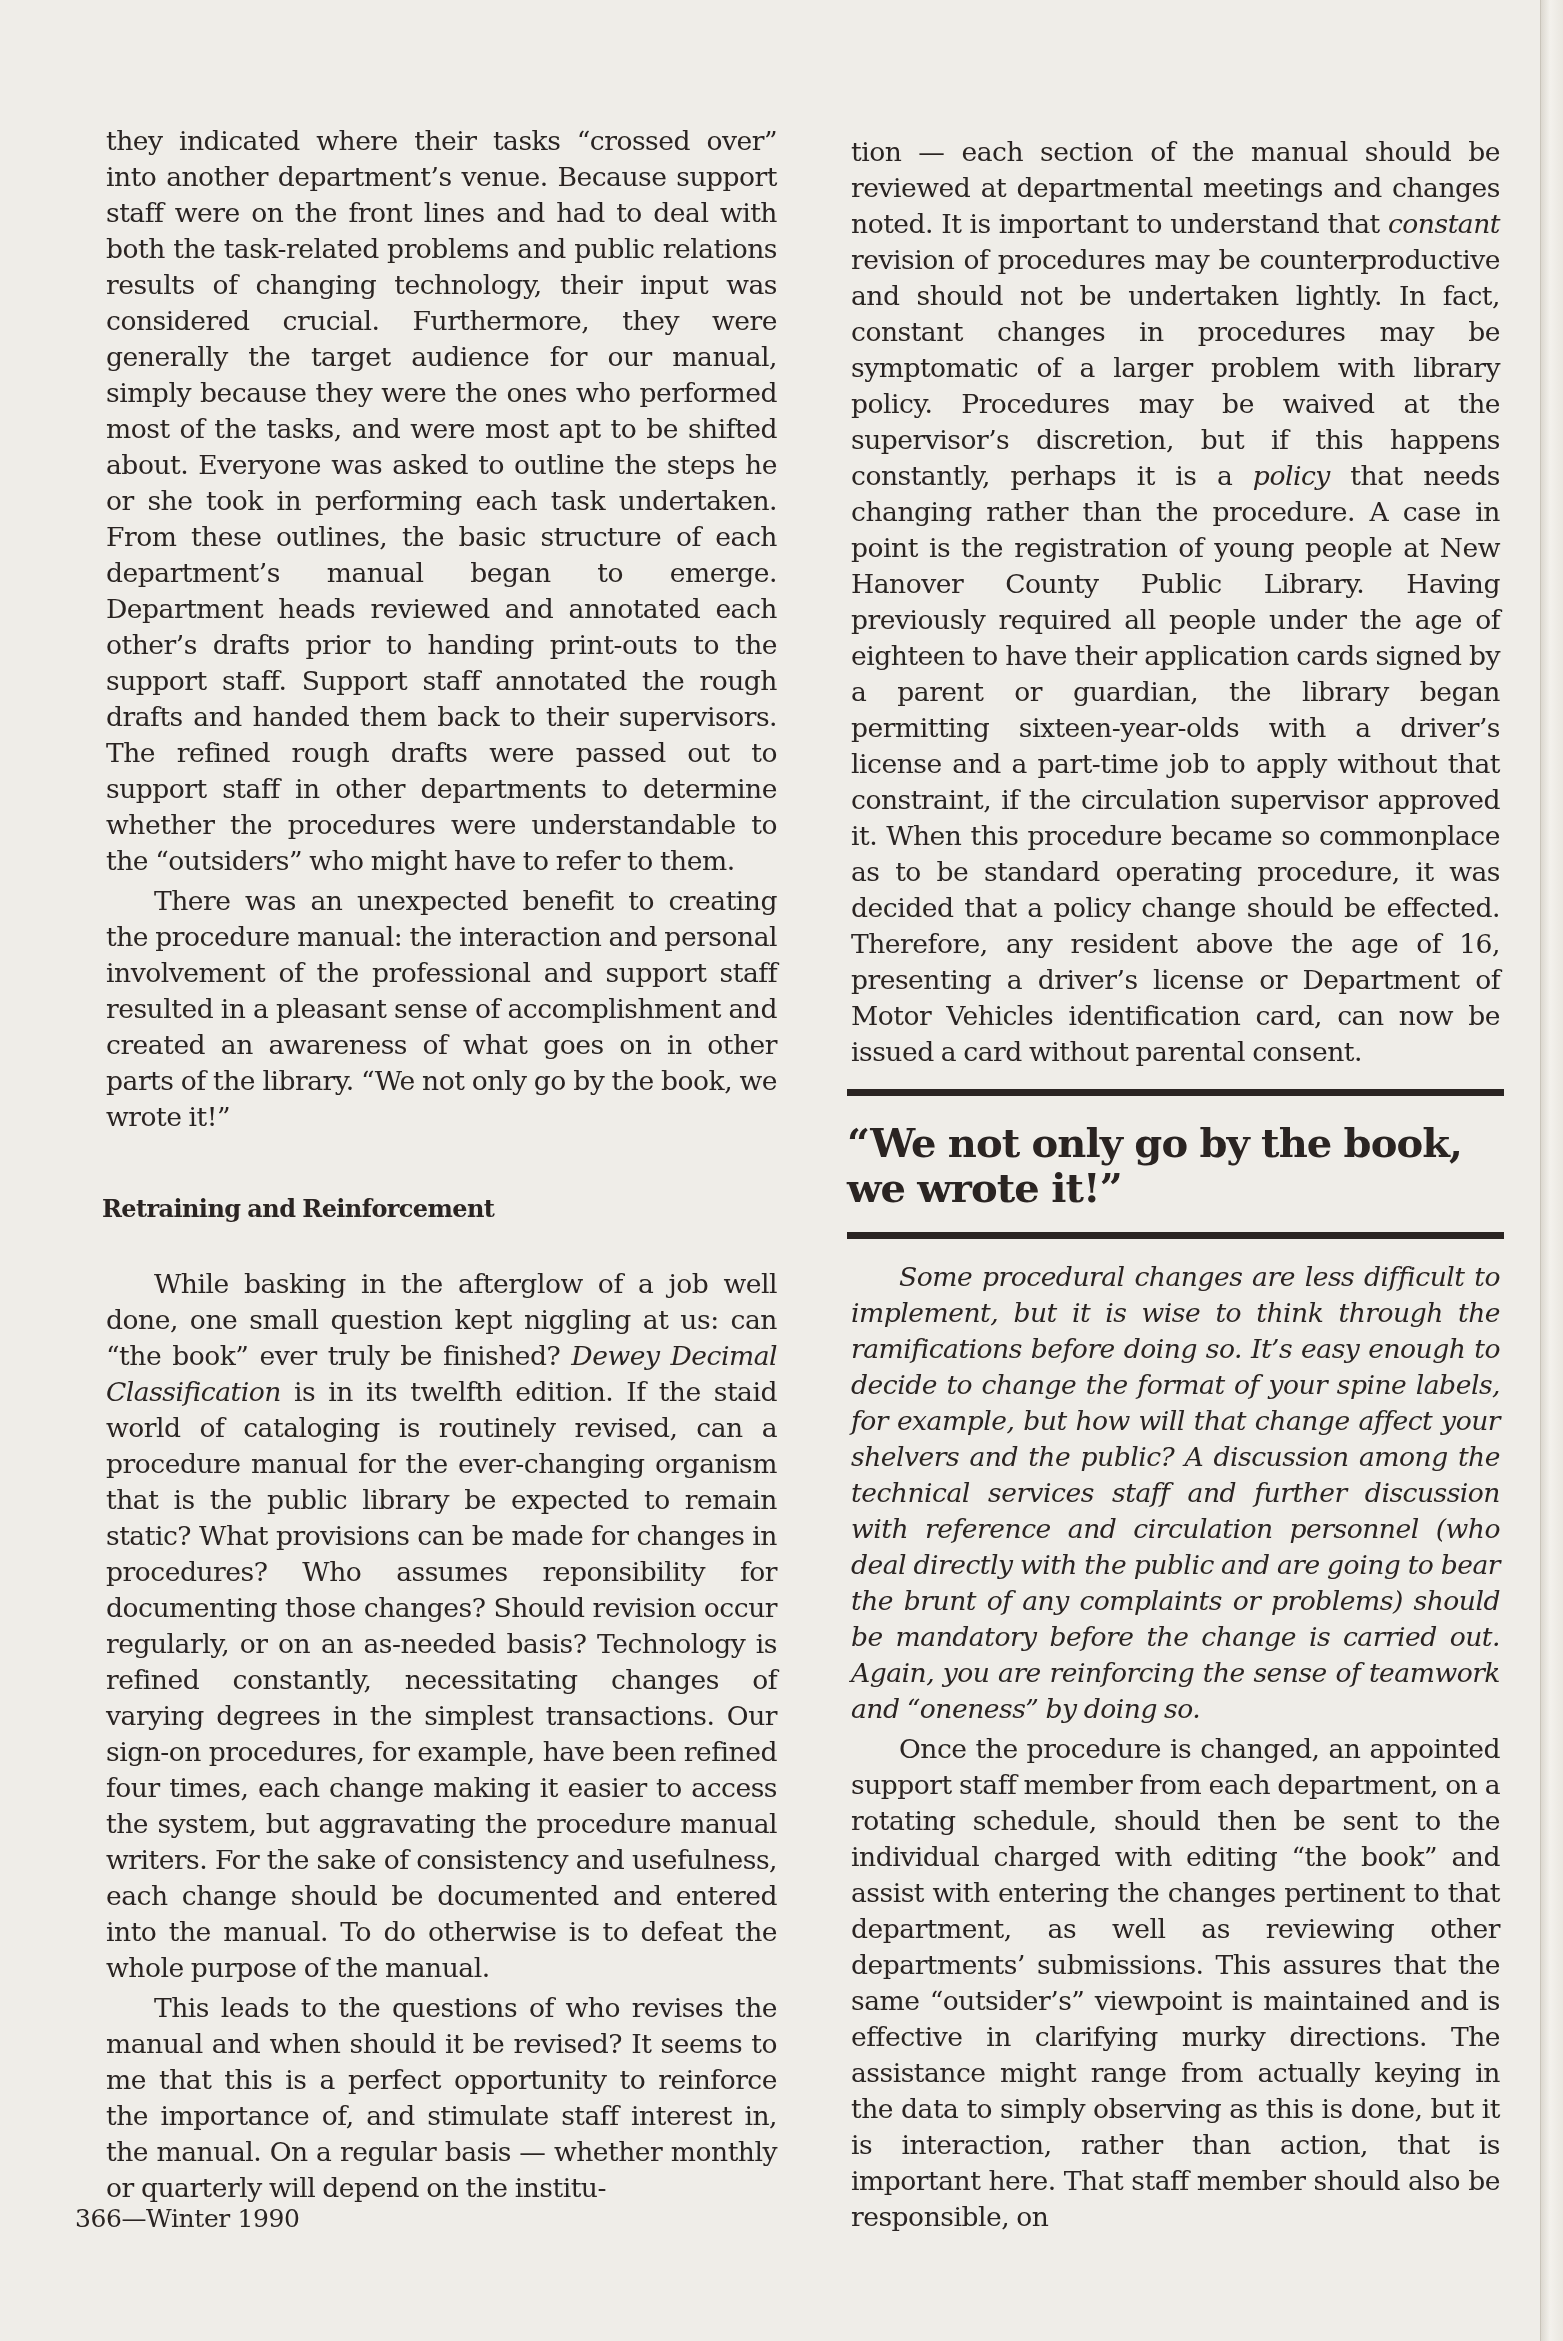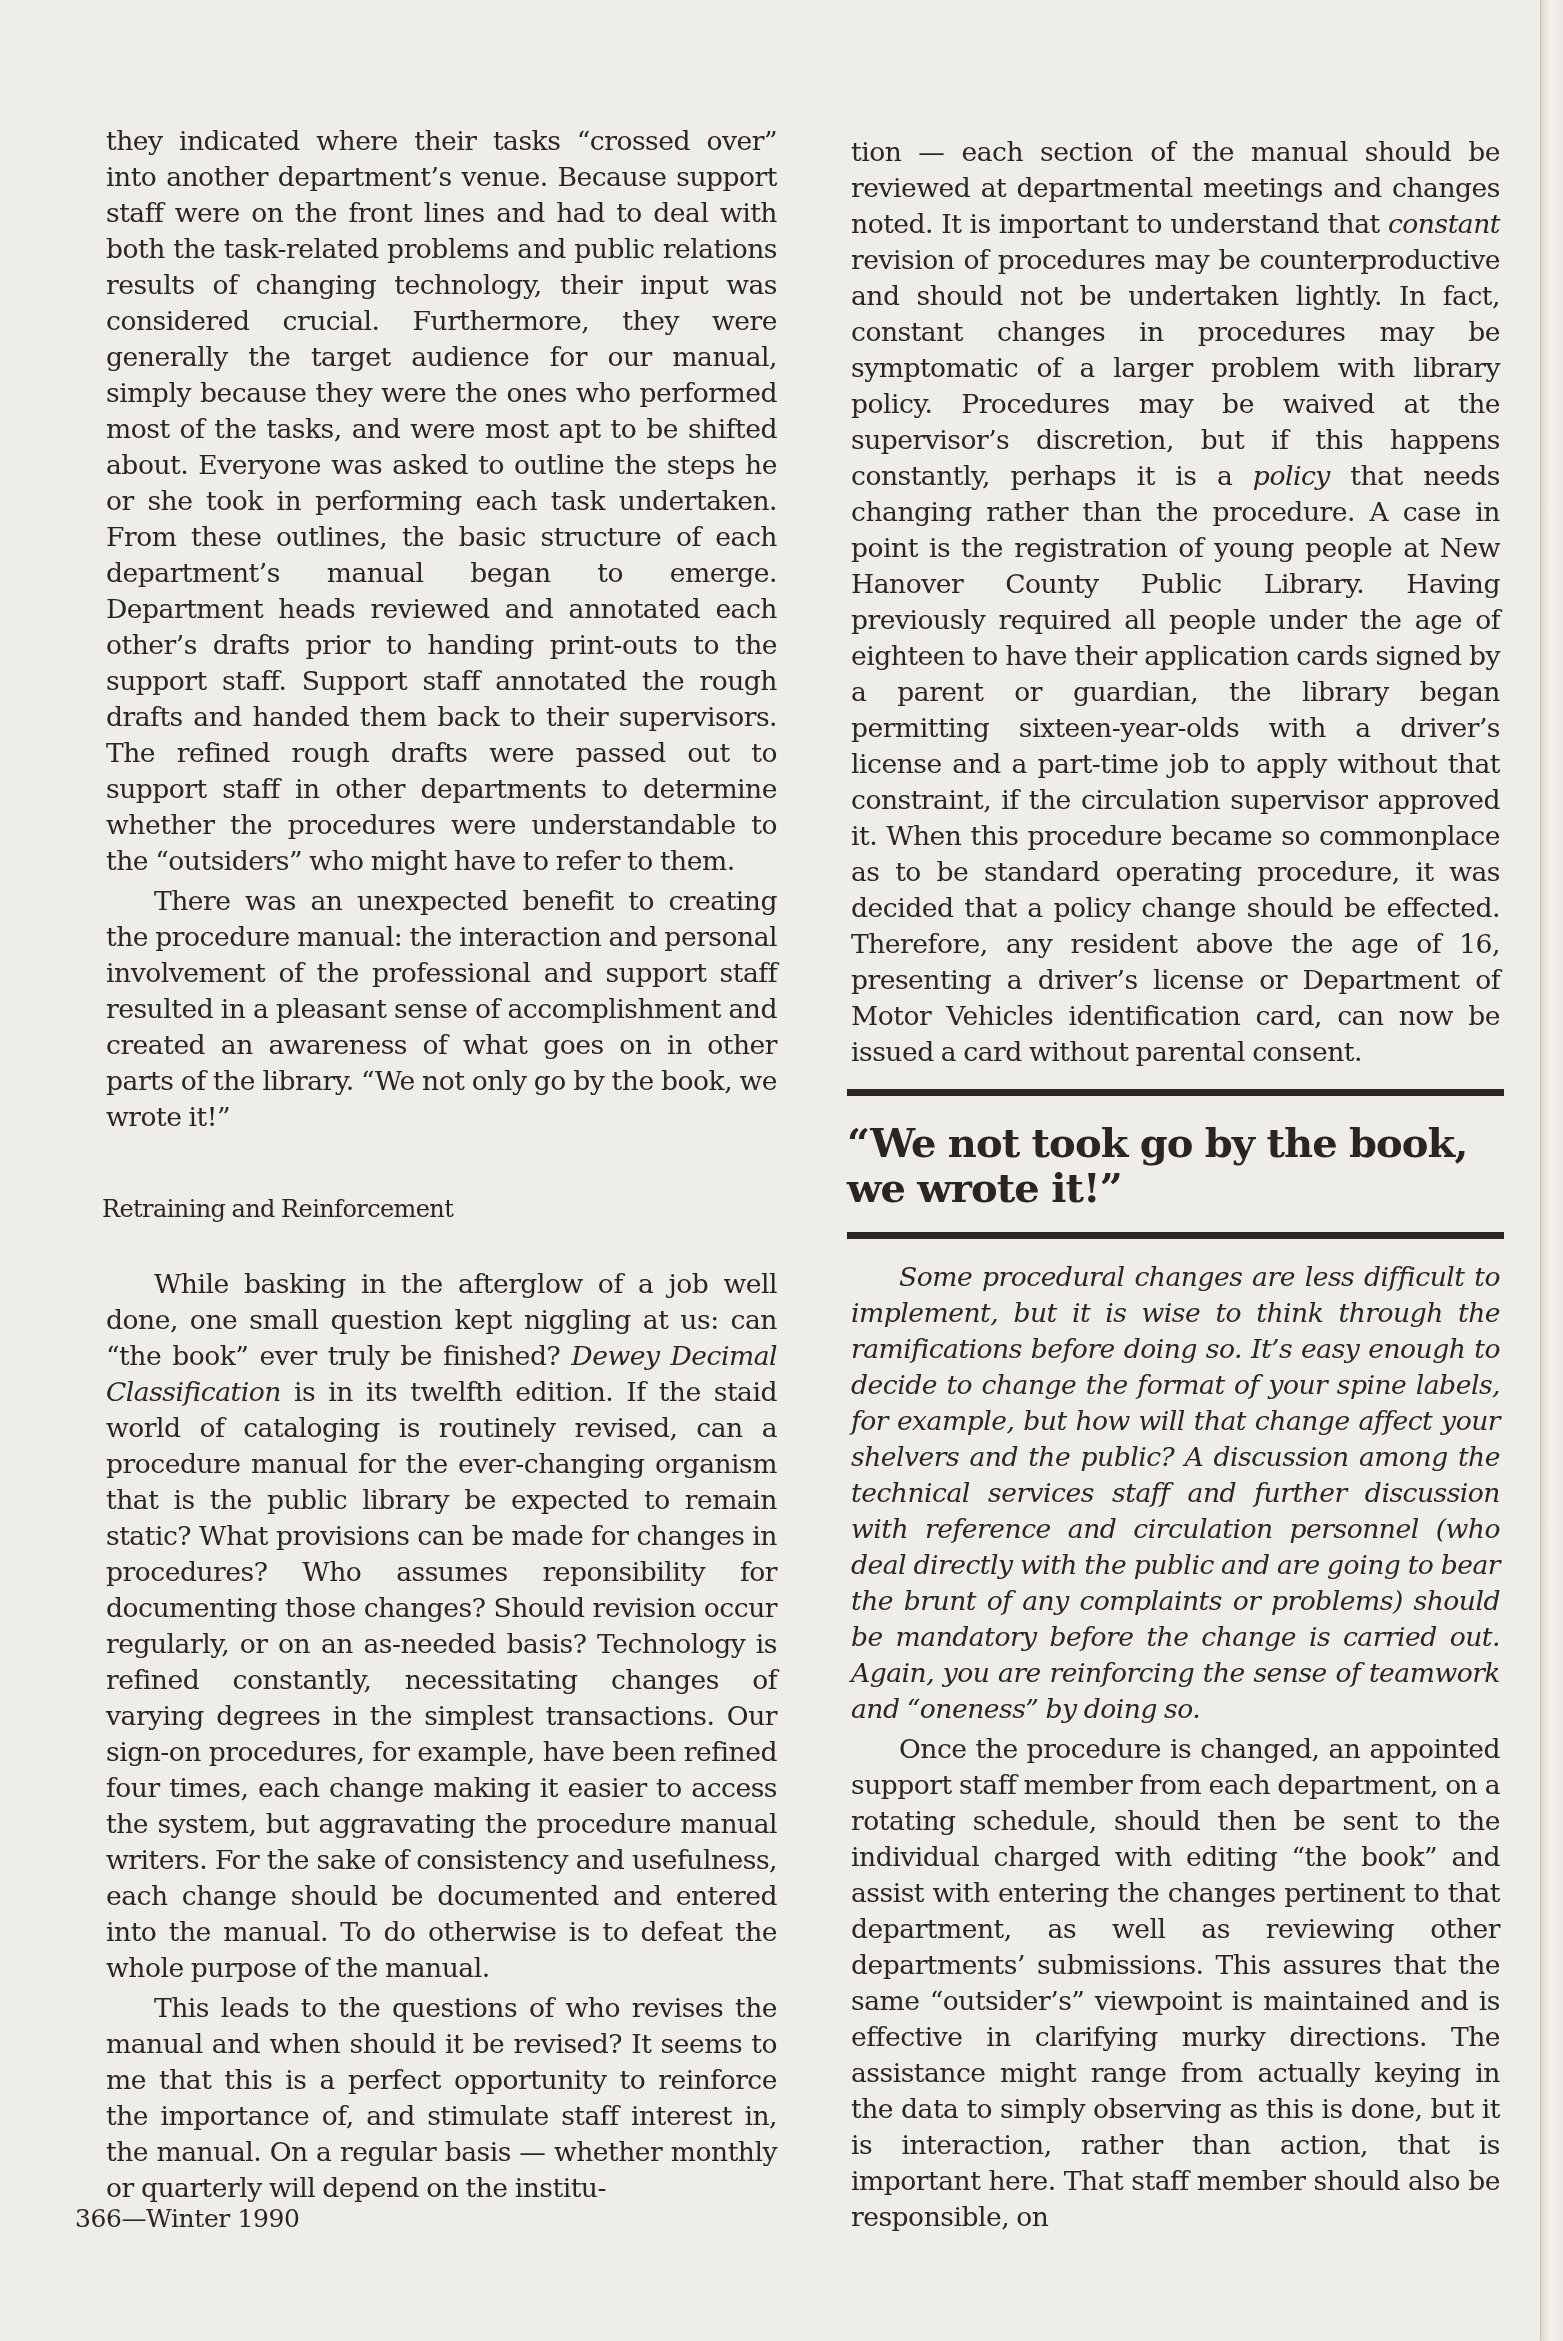--- a/index.html
+++ b/index.html
@@ -23,21 +23,21 @@
     line-height: 36px;
     text-align: justify;
     letter-spacing: -0.5px;
     word-spacing: -0.8px;
   }
   .col.left { left: 102px; }
   .col.right { left: 847px; top: 130px; width: 657px; }
   .col p { margin: 4px; }
   .col p.indent { text-indent: 48px; }
   .heading {
-    font-weight: normal; font-size: 24px; letter-spacing: -0.6px;
+    font-weight: bold; font-size: 24px; letter-spacing: -0.6px;
     margin: 56px 0 39px 0;
   }
   .pullquote { margin: 19px 0 20.3px 0; }
   .rule { height: 7px; background: #2a2422; }
   .pq-text {
     font-weight: bold; font-size: 40px; line-height: 45px;
     letter-spacing: -0.9px; text-align: left;
     padding: 23.5px 0 22px 0;
   }
   .gap-top { margin-top: 30px; font-style: italic; }
@@ -58,21 +58,21 @@
   <div class="heading">Retraining and Reinforcement</div>
   <p class="indent"><span>While basking in the afterglow of a job well done, one small question kept niggling at us: can “the book” ever truly be finished? </span><i>Dewey Decimal Classification</i><span> is in its twelfth edition. If the staid world of cataloging is routinely revised, can a procedure manual for the ever-changing organism that is the public library be expected to remain static? What provisions can be made for changes in procedures? Who assumes reponsibility for documenting those changes? Should revision occur regularly, or on an as-needed basis? Technology is refined constantly, necessitating changes of varying degrees in the simplest transactions. Our sign-on procedures, for example, have been refined four times, each change making it easier to access the system, but aggravating the procedure manual writers. For the sake of consistency and usefulness, each change should be documented and entered into the manual. To do otherwise is to defeat the whole purpose of the manual.</span></p>
   <p class="indent">This leads to the questions of who revises the manual and when should it be revised? It seems to me that this is a perfect opportunity to reinforce the importance of, and stimulate staff interest in, the manual. On a regular basis — whether monthly or quarterly will depend on the institu-</p>
 </div>
 
 <div class="col right">
   <p><span>tion — each section of the manual should be reviewed at departmental meetings and changes noted. It is important to understand that </span><i>constant</i><span> revision of procedures may be counterproductive and should not be undertaken lightly. In fact, constant changes in procedures may be symptomatic of a larger problem with library policy. Procedures may be waived at the supervisor’s discretion, but if this happens constantly, perhaps it is a </span><i>policy</i><span> that needs changing rather than the procedure. A case in point is the registration of young people at New Hanover County Public Library. Having previously required all people under the age of eighteen to have their application cards signed by a parent or guardian, the library began permitting sixteen-year-olds with a driver’s license and a part-time job to apply without that constraint, if the circulation supervisor approved it. When this procedure became so commonplace as to be standard operating procedure, it was decided that a policy change should be effected. Therefore, any resident above the age of 16, presenting a driver’s license or Department of Motor Vehicles identification card, can now be issued a card without parental consent.</span></p>
 
   <div class="pullquote">
     <div class="rule"></div>
-    <div class="pq-text">“We not took go by the book, we wrote it!”</div>
+    <div class="pq-text">“We not only go by the book, we wrote it!”</div>
     <div class="rule"></div>
   </div>
 
   <p class="indent gap-top">Some procedural changes are less difficult to implement, but it is wise to think through the ramifications before doing so. It’s easy enough to decide to change the format of your spine labels, for example, but how will that change affect your shelvers and the public? A discussion among the technical services staff and further discussion with reference and circulation personnel (who deal directly with the public and are going to bear the brunt of any complaints or problems) should be mandatory before the change is carried out. Again, you are reinforcing the sense of teamwork and “oneness” by doing so.</p>
   <p class="indent">Once the procedure is changed, an appointed support staff member from each department, on a rotating schedule, should then be sent to the individual charged with editing “the book” and assist with entering the changes pertinent to that department, as well as reviewing other departments’ submissions. This assures that the same “outsider’s” viewpoint is maintained and is effective in clarifying murky directions. The assistance might range from actually keying in the data to simply observing as this is done, but it is interaction, rather than action, that is important here. That staff member should also be responsible, on</p>
 </div>
 
 <div class="footer">366—Winter 1990</div>
 
 

